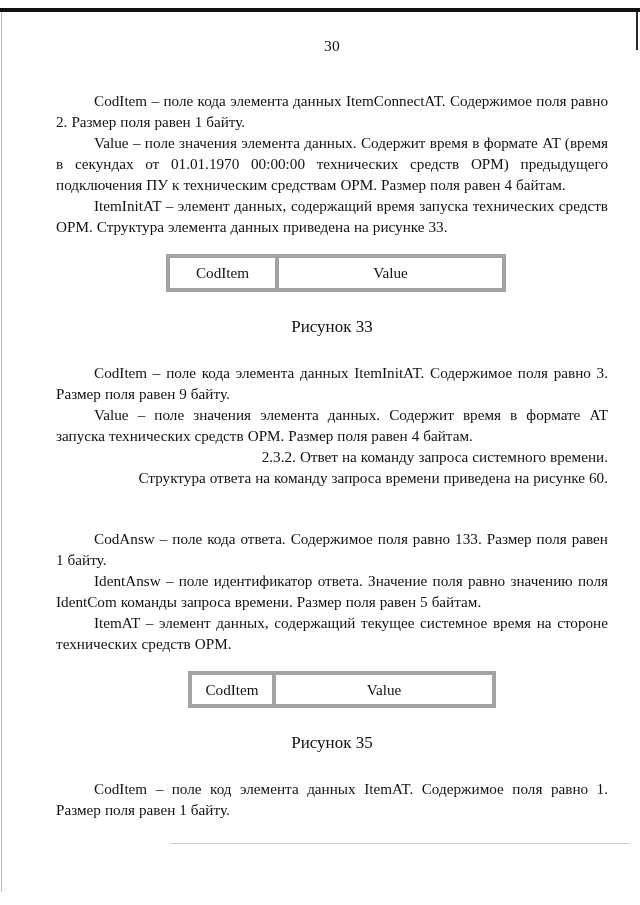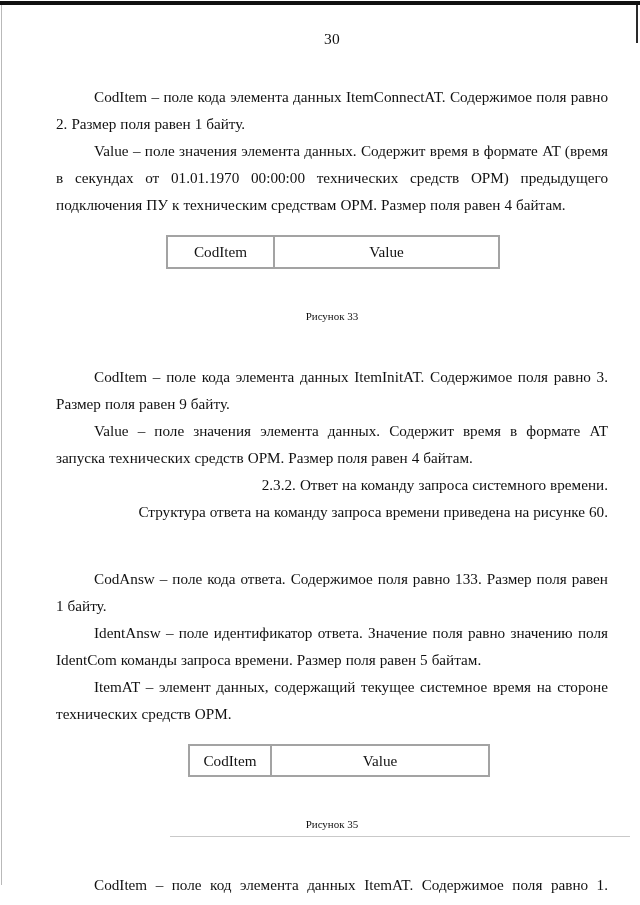--- a/index.html
+++ b/index.html
@@ -38,21 +38,21 @@
   .scan-edge-bottom {
     position: absolute;
     bottom: 6px; left: 170px;
     width: 460px; height: 1px;
     background: #c9c9c9;
   }
 
   
   .page {
     position: absolute;
-    top: 1px; left: 0;
+    top: 8px; left: 0;
     width: 640px;
     height: 842px;
   }
   .content {
     position: absolute;
     left: 56px;
     top: 28px;
     width: 552px;
   }
 
@@ -60,50 +60,50 @@
     text-align: center;
     font-size: 15.5px;
     line-height: 20px;
     margin: 0 0 34px 0;
     letter-spacing: 0.3px;
   }
 
   p.para {
     margin: 0;
     font-size: 15.2px;
-    line-height: 27px;
+    line-height: 21px;
     text-align: justify;
     text-indent: 38px;
     text-justify: inter-word;
     word-spacing: 0.2px;
   }
   p.para.left {
     text-align: right;
   }
   .gap-md { height: 17px; }
   .gap-lg { height: 23px; }
 
   
   .figure {
     margin: 0;
   }
   .fig-caption {
     text-align: center;
-    font-size: 11px;
+    font-size: 17px;
     line-height: 20px;
-    margin: 14px;
+    margin: 2px;
   }
 
   table.diagram {
     border-collapse: collapse;
     table-layout: fixed;
     font-size: 15.2px;
   }
   table.diagram td {
-    border: 2px solid #a3a3a3;
+    border: 4px solid #a3a3a3;
     text-align: center;
     vertical-align: middle;
     padding: 0;
     line-height: 18px;
   }
 
   
   .fig33-wrap { padding-left: 110px; }
   table.fig33 { width: 328px; }
   table.fig33 td { height: 30px; }
@@ -133,20 +133,21 @@
   <div class="scan-edge-left"></div>
   <div class="scan-edge-right"></div>
   <div class="scan-edge-bottom"></div>
 
   <div class="content">
 
     <div class="page-number">30</div>
 
     <p class="para">CodItem – поле кода элемента данных ItemConnectAT. Содержимое поля равно 2. Размер поля равен 1 байту.</p>
     <p class="para">Value – поле значения элемента данных. Содержит время в формате AT (время в секундах от 01.01.1970 00:00:00 технических средств ОРМ) предыдущего подключения ПУ к техническим средствам ОРМ. Размер поля равен 4 байтам.</p>
+    <p class="para">ItemInitAT – элемент данных, содержащий время запуска технических средств ОРМ. Структура элемента данных приведена на рисунке 33.</p>
 
     <div class="gap-md"></div>
 
     <div class="figure">
       <div class="fig33-wrap">
         <table class="diagram fig33">
           <tbody>
               <tr>
             <td class="c1">CodItem</td>
             <td class="c2">Value</td>

